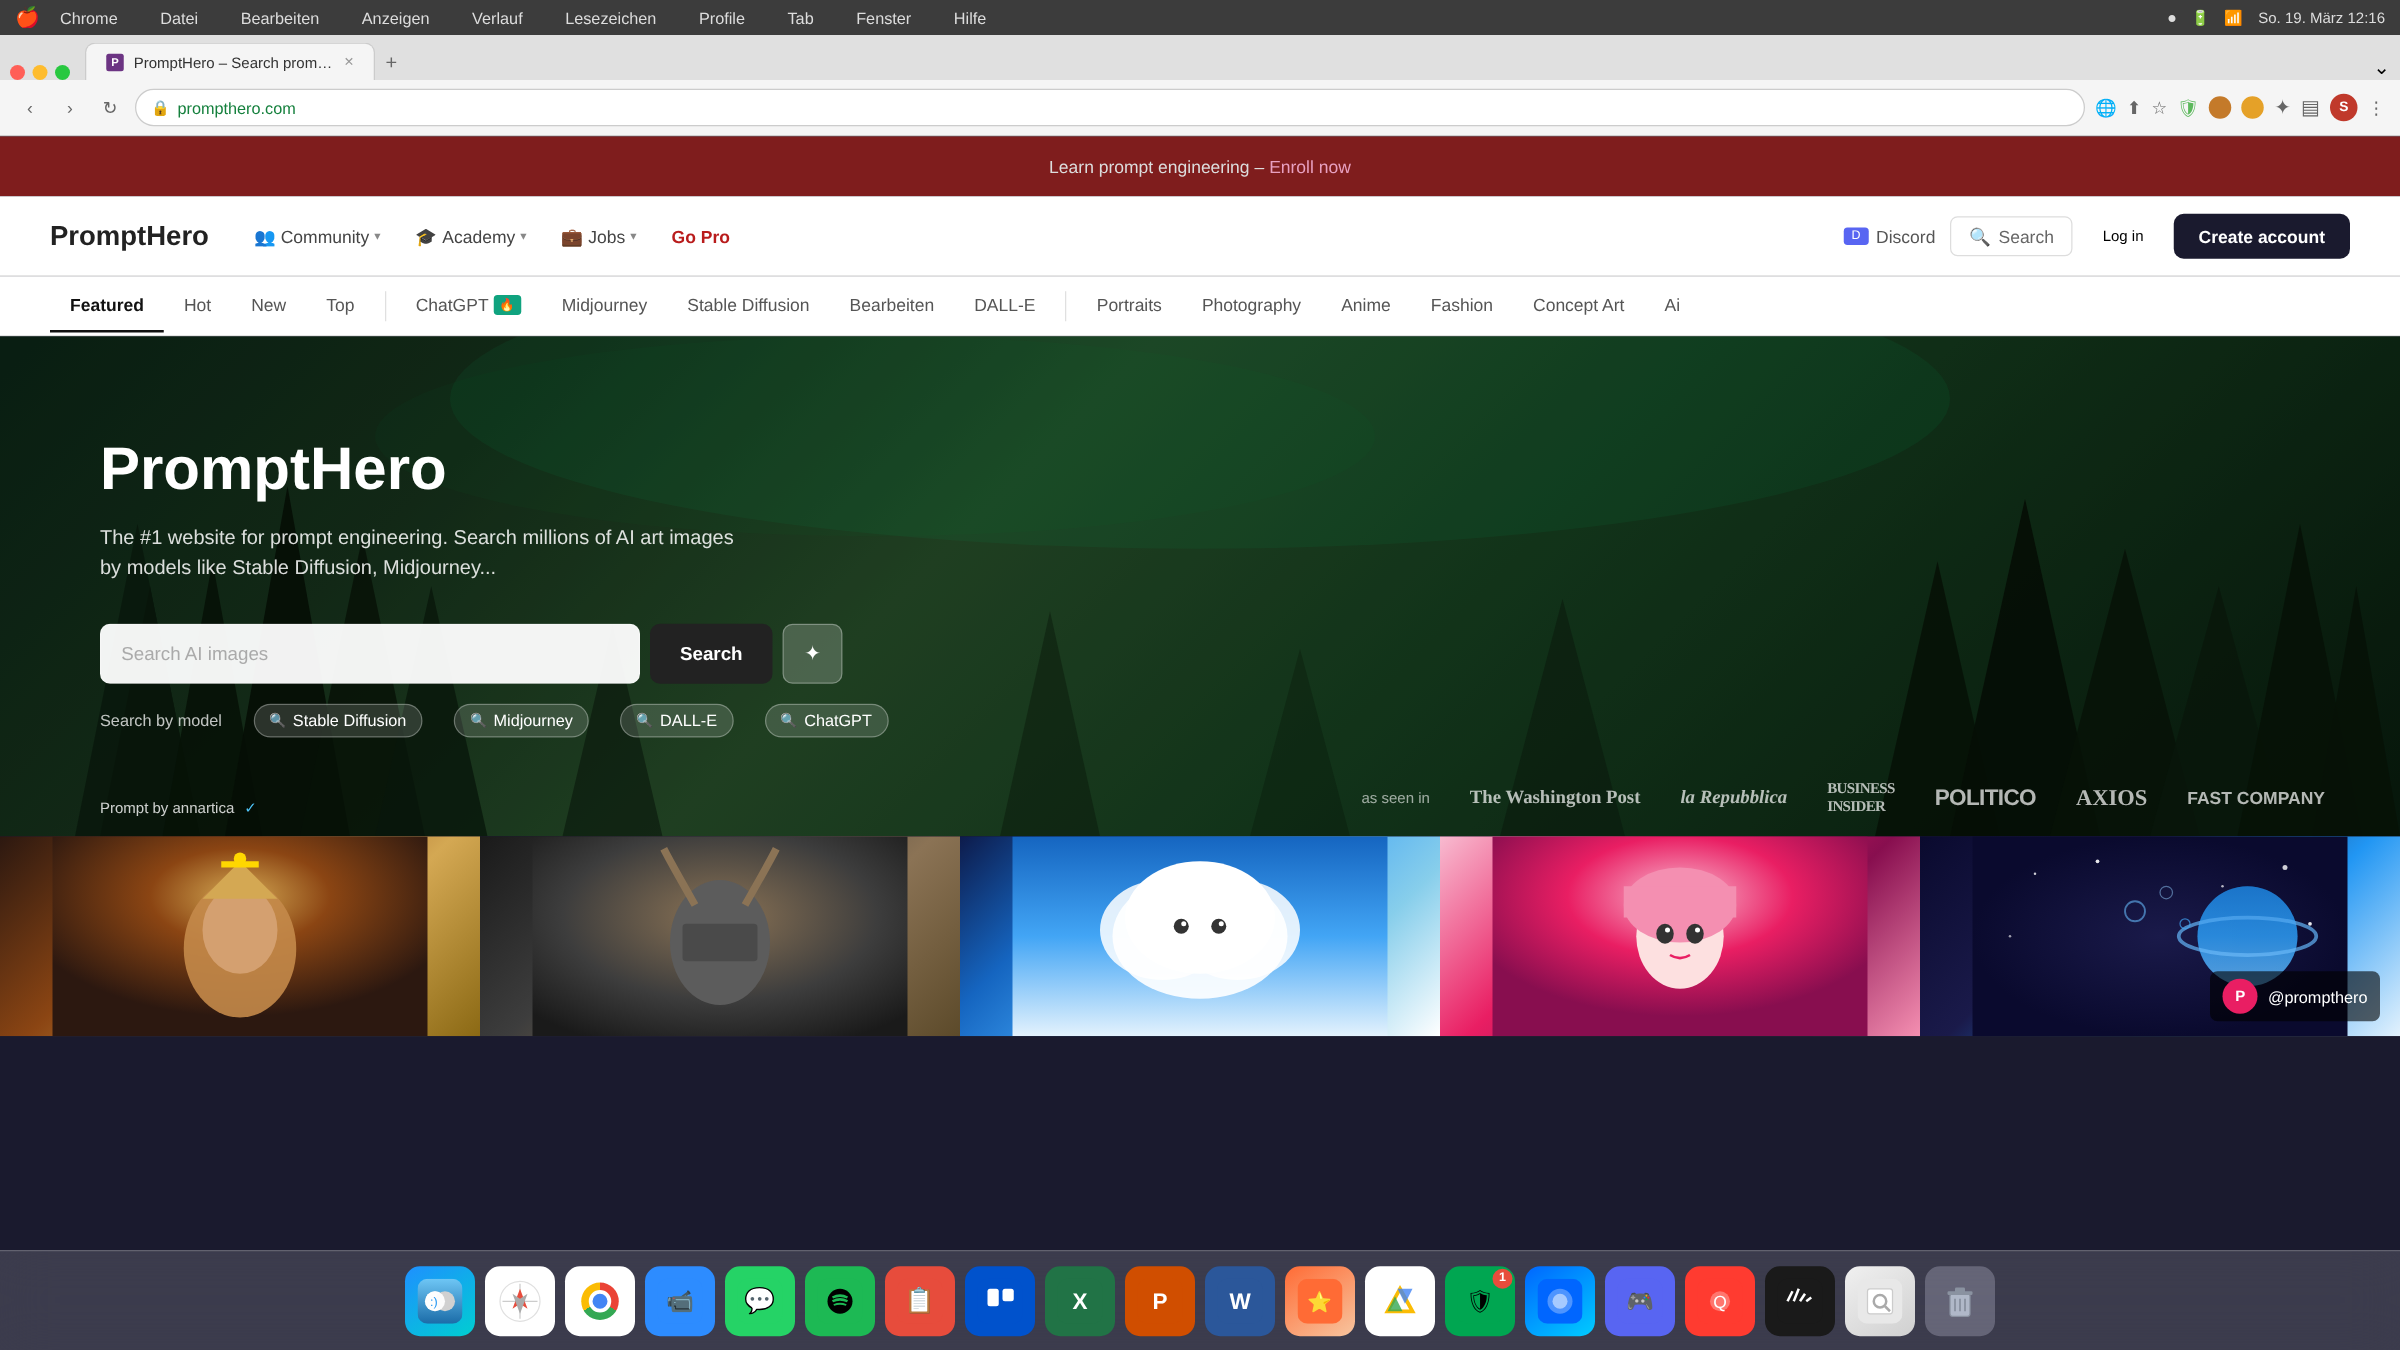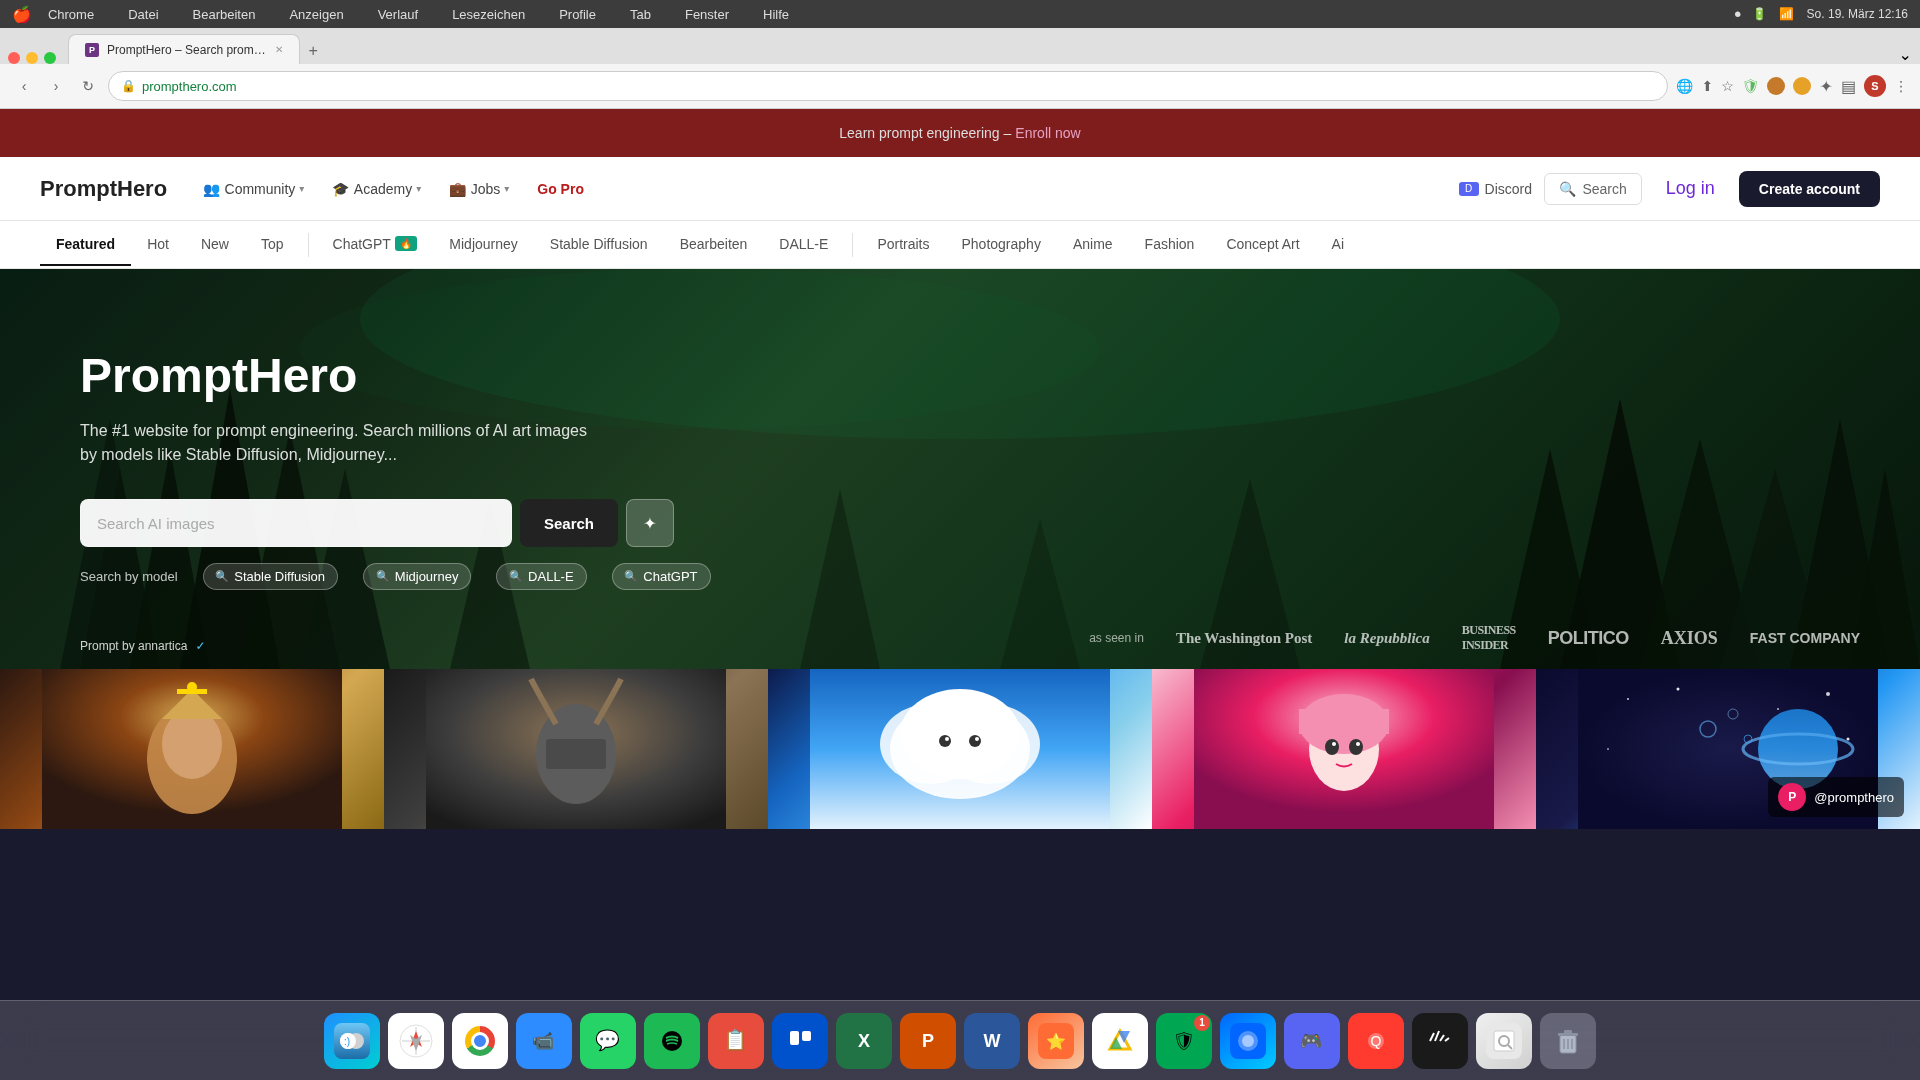--- a/index.html
+++ b/index.html
@@ -109,21 +109,21 @@
     .nav-link .chevron { font-size: 10px; color: #888; }
     .go-pro { color: #b91c1c; font-weight: 600; }
     .nav-right { display: flex; align-items: center; gap: 12px; }
     .discord-btn { display: flex; align-items: center; gap: 6px; color: #555; font-size: 14px; cursor: pointer; }
     .discord-logo { width: 20px; height: 14px; background: #5865F2; border-radius: 3px; display: flex; align-items: center; justify-content: center; color: white; font-size: 10px; }
     .search-btn {
       display: flex; align-items: center; gap: 6px;
       border: 1px solid #ddd; border-radius: 6px; padding: 7px 14px;
       font-size: 14px; color: #666; cursor: pointer; background: white;
     }
-    .login-btn { font-size: 18px; color: #6d28d9; cursor: pointer; padding: 8px 12px; font-weight: 500; }
+    .login-btn { font-size: 12px; color: #000000; cursor: pointer; padding: 8px 12px; font-weight: 500; }
     .create-account-btn {
       background: #1a1a2e; color: white; padding: 10px 20px;
       border-radius: 8px; font-size: 14px; font-weight: 600; cursor: pointer;
       border: none;
     }
 
     
     .filter-tabs {
       background: white;
       height: 48px;

